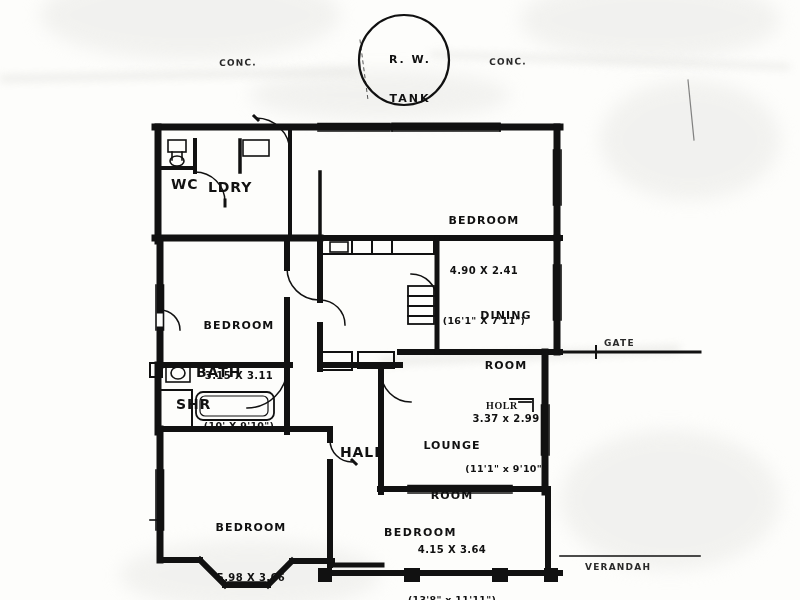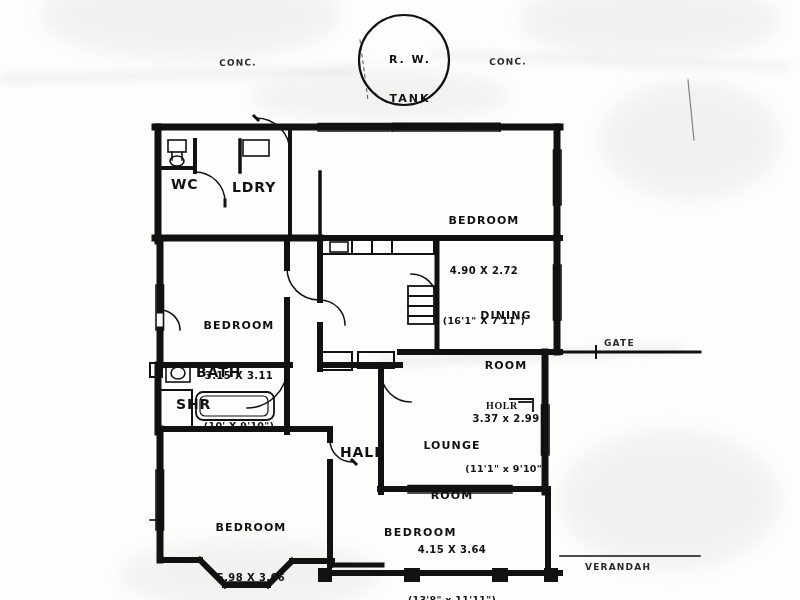--- a/index.html
+++ b/index.html
@@ -273,33 +273,33 @@
   <div class="lbl outdoor-lbl" style="left:489px; top:57px; transform:rotate(-1deg);">CONC.</div>
 
   <div class="lbl outdoor-lbl" style="left:604px; top:338px;">GATE</div>
 
   <div class="lbl" style="left:384px; top:527px; font-size:11px; letter-spacing:1.4px; font-weight:700;">BEDROOM</div>
 
   <div class="lbl outdoor-lbl" style="left:585px; top:562px;">VERANDAH</div>
 
   <div class="lbl small-lbl" style="left:171px; top:176px;">WC</div>
 
-  <div class="lbl small-lbl" style="left:232px; top:179px;">LDRY</div>
+  <div class="lbl small-lbl" style="left:208px; top:179px;">LDRY</div>
 
   <div class="lbl small-lbl" style="left:196px; top:364px;">BATH</div>
 
   <div class="lbl small-lbl" style="left:176px; top:396px;">SHR</div>
 
   <div class="lbl small-lbl" style="left:340px; top:444px;">HALL</div>
 
   <div class="lbl" style="left:486px; top:400px; font-size:10px; letter-spacing:.6px; font-weight:700;font-family:Liberation Serif, serif;">HOLR</div>
 
   <div class="lbl centered" style="left:424px; top:177px; width:120px;">
     <span class="ln room-name">BEDROOM</span>
-    <span class="ln room-dim">4.90 X 2.72</span>
+    <span class="ln room-dim">4.90 X 2.41</span>
     <span class="ln room-imp">(16'1" X 7'11")</span>
   </div>
 
   <div class="lbl centered" style="left:190px; top:282px; width:98px;">
     <span class="ln room-name">BEDROOM</span>
     <span class="ln room-dim">3.15 X 3.11</span>
     <span class="ln room-imp">(10' X 9'10")</span>
   </div>
 
   <div class="lbl centered" style="left:196px; top:484px; width:110px;">

